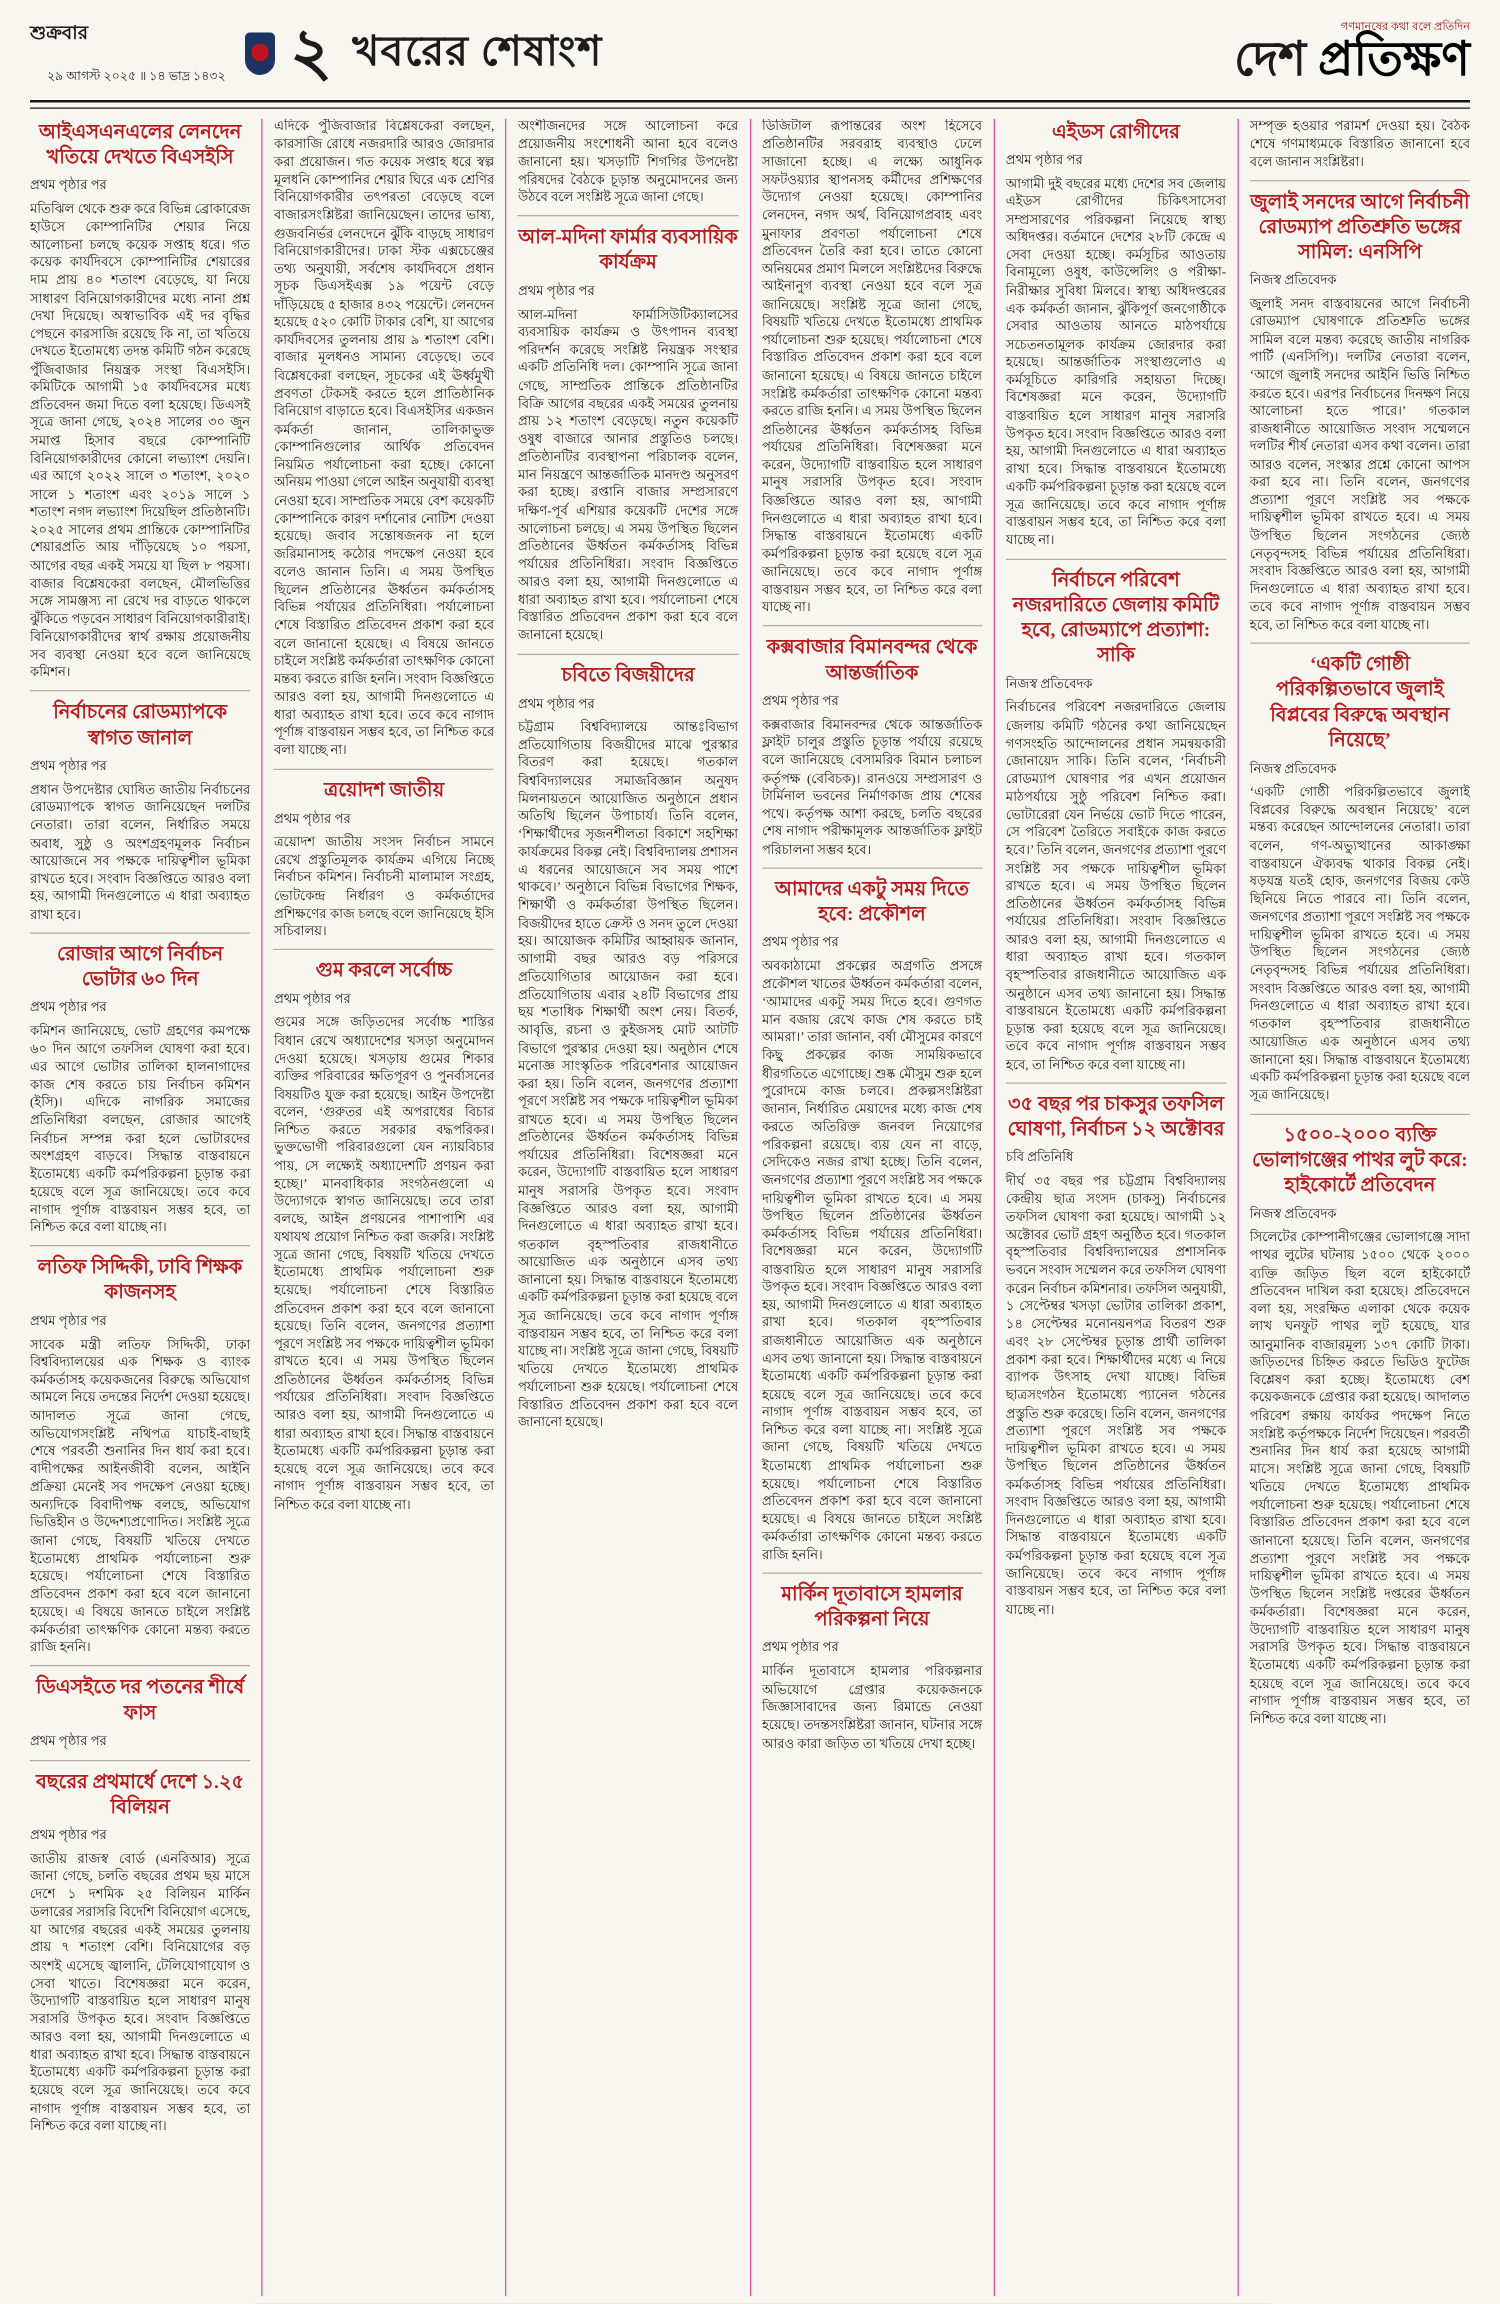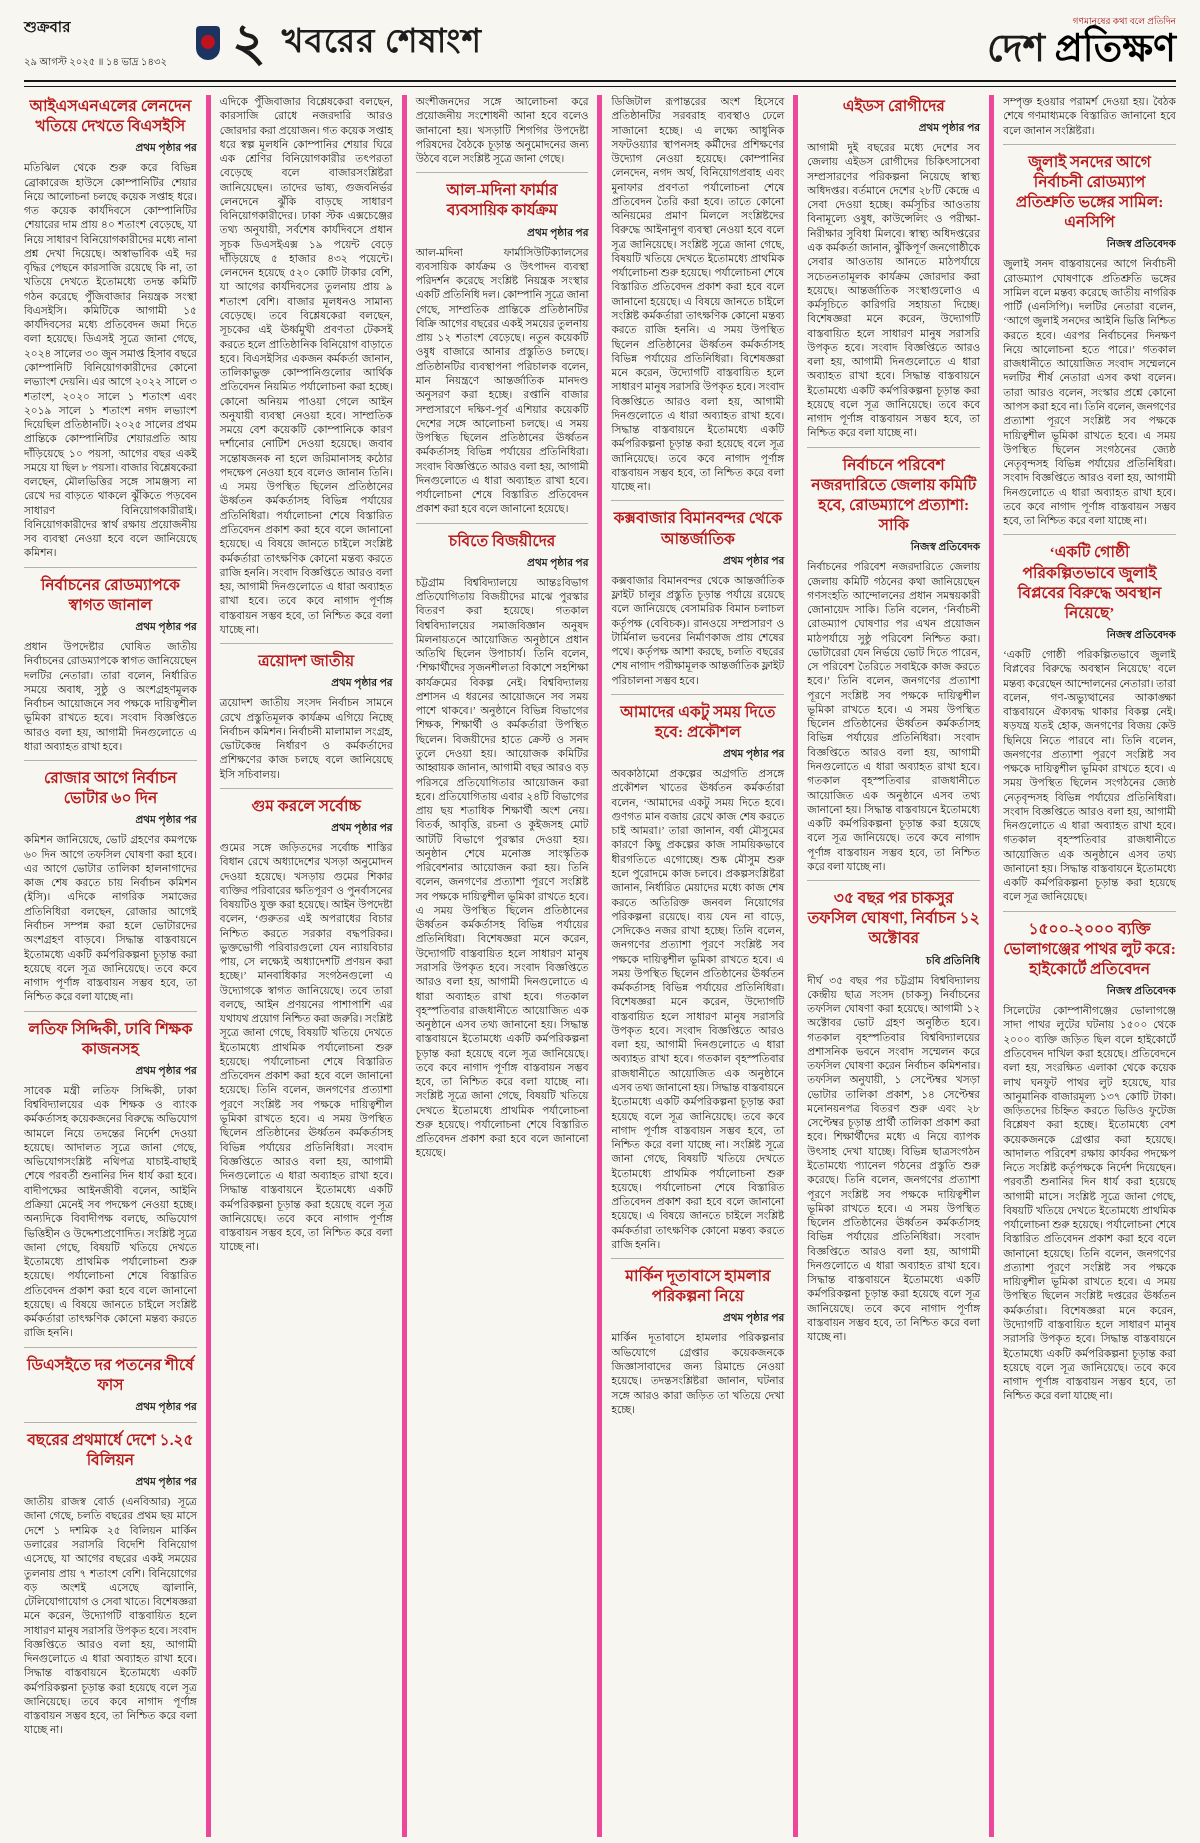--- a/index.html
+++ b/index.html
@@ -5,52 +5,52 @@
   html,body { margin:0; padding:0; background:#d9d7d1; }
   .page {
     width:1200px; height:1843px; margin:0 auto; background:#f8f6f1;
     font-family:"Liberation Serif", serif; color:#1c1c1c;
     box-sizing:border-box; padding:12px 24px 0; overflow:hidden; position:relative;
   }
   
   .hdr { display:flex; align-items:center; height:62px; }
   .date-block { width:170px; line-height:1.2; }
   .day { font-weight:bold; font-size:15px; }
-  .dateline { font-size:10px; margin-top:20px; color:#222; }
+  .dateline { font-size:10px; margin-top:20px; color:#222;text-align:center; }
   .emblem {
     width:24px; height:34px; background:#1d3461; border-radius:4px 4px 12px 12px;
     position:relative; margin:0 12px 0 2px; flex:0 0 auto;
   }
   .emblem::after {
     content:""; position:absolute; left:5px; right:5px; top:9px; height:14px;
     border-radius:50%; background:#c1121f;
   }
   .pageno { font-size:52px; font-weight:bold; line-height:1; margin-right:16px; }
   .section-title { font-size:33px; font-weight:bold; letter-spacing:1px; }
   .masthead { margin-left:auto; text-align:right; line-height:1.05; }
   .tagline { font-size:9px; color:#a01212; margin-bottom:2px; }
   .brand { font-size:38px; font-weight:bold; white-space:nowrap; }
   .brand .p1 { color:#1d1b1c; }
   .brand .p2 { color:#000000; }
   .rule2 { height:4px; border-top:2px solid #161616; border-bottom:1px solid #161616; margin-top:6px; }
   
   .cols { display:flex; margin-top:8px; height:1742px; overflow:hidden; }
   .col {
     flex:1 1 0; min-width:0; padding:0 9px; overflow:hidden;
-    border-left:5px solid #ec4899;
+    border-left:1px solid #ec4899;
   }
   .col:first-child { border-left:none; padding-left:0; }
   .col:last-child { padding-right:0; }
   .art { margin:0; }
   .art + .art { border-top:1px solid #b3b0a8; margin-top:6px; padding-top:6px; }
   .hl {
     font-size:15.5px; line-height:1.3; font-weight:bold; text-align:center;
     margin:1px 0 4px; color:#b91c1c;
   }
-  .by { font-size:10.5px; font-weight:bold; text-align:right; margin:0 0 4px; }
+  .by { font-size:10.5px; font-weight:normal; text-align:left; margin:0 0 4px; }
   .bd {
     font-size:10.5px; line-height:1.36; text-align:justify; margin:0;
     color:#22211f; word-break:break-word;
   }
 </style>
 </head>
 <body>
 
 <div class="page">
 

